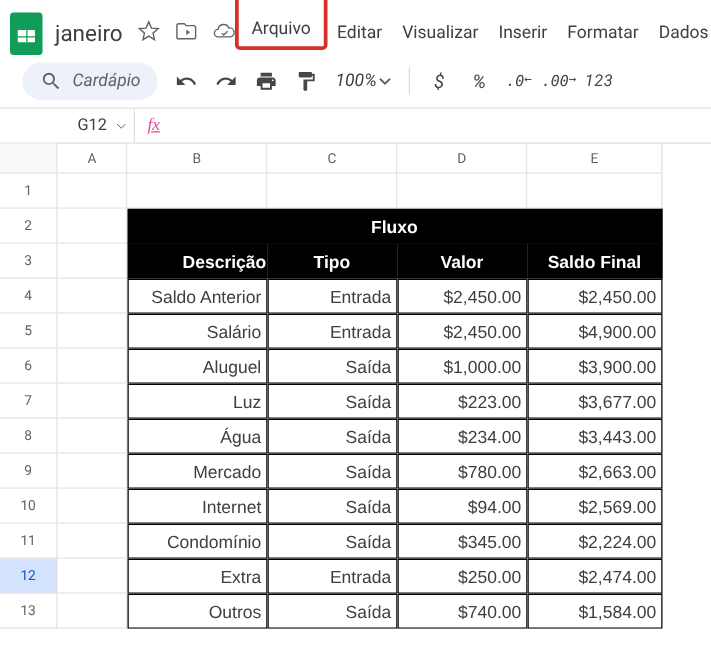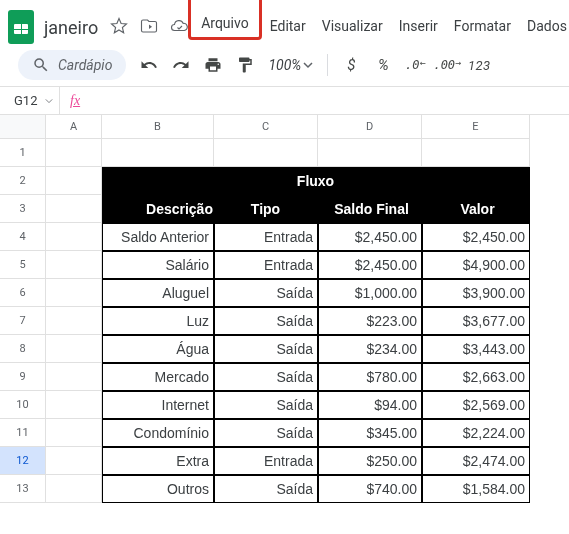--- a/index.html
+++ b/index.html
@@ -28,21 +28,21 @@
 .search-pill svg { width: 18px; height: 18px; fill: #5f6368; }
 .search-text { color: #5f6368; font-size: 14px; }
 .tb-btn { width: 30px; height: 28px; display: flex; align-items: center; justify-content: center; border-radius: 4px; cursor: pointer; color: #444746; font-size: 15px; }
 .tb-btn svg { width: 18px; height: 18px; fill: #444746; }
 .zoom { display: flex; align-items: center; gap: 2px; font-size: 14px; padding: 0 6px; }
 .divider { width: 1px; height: 22px; background: #dadce0; margin: 0 6px; }
 .num123 { font-size: 13px; letter-spacing: 0.5px; }
 .dec { font-family: monospace; font-size: 12px; }
 
 .namebox-row { display: flex; align-items: center; height: 28px; border-bottom: 1px solid #e0e0e0; }
-.namebox { width: 60px; display: flex; align-items: center; justify-content: space-between; padding: 0 6px 0 14px; font-size: 13px; color: #3c4043; border-right: 1px solid #e0e0e0; height: 100%; }
+.namebox { width: 60px; display: flex; align-items: center; justify-content: space-between; padding: 0 6px 0 14px; font-size: 13px; color: #3c4043; border-right: 1px solid #e0e0e0; height: 100%; margin-left: 48px; }
 .namebox svg { width: 8px; height: 8px; fill: #5f6368; }
 .fx-label { font-style: italic; color: #ec4899; font-size: 14px; padding: 0 10px; font-family: serif; text-decoration: underline; }
 
 .sheet { display: flex; }
 .rowhdrs { display: flex; flex-direction: column; }
 .corner { width: 46px; height: 24px; background: #f8f9fa; border-right: 1px solid #e0e0e0; border-bottom: 1px solid #e0e0e0; }
 .rowhdr { width: 46px; height: 28px; background: #fff; border-right: 1px solid #e0e0e0; border-bottom: 1px solid #e0e0e0; display: flex; align-items: center; justify-content: center; font-size: 11px; color: #5f6368; }
 .rowhdr.sel { background: #d3e3fd; color: #0b57d0; font-weight: 400; }
 
 .grid { flex: 1; overflow: hidden; }
@@ -201,22 +201,22 @@
           <div class="cell c-E"></div>
         </div>
         <div class="datarow">
           <div class="cell c-A"></div>
           <div class="cell black hdr-title" style="width: 428px;">Fluxo</div>
         </div>
         <div class="datarow">
           <div class="cell c-A"></div>
           <div class="cell c-B black col-title">Descrição</div>
           <div class="cell c-C black col-title">Tipo</div>
+          <div class="cell c-D black col-title">Valor</div>
           <div class="cell c-E black col-title">Saldo Final</div>
-          <div class="cell c-D black col-title">Valor</div>
         </div>
         <div class="datarow">
           <div class="cell c-A"></div>
           <div class="cell c-B bord right">Saldo Anterior</div>
           <div class="cell c-C bord right">Entrada</div>
           <div class="cell c-D bord right">$2,450.00</div>
           <div class="cell c-E bord right">$2,450.00</div>
         </div>
         <div class="datarow">
           <div class="cell c-A"></div>

